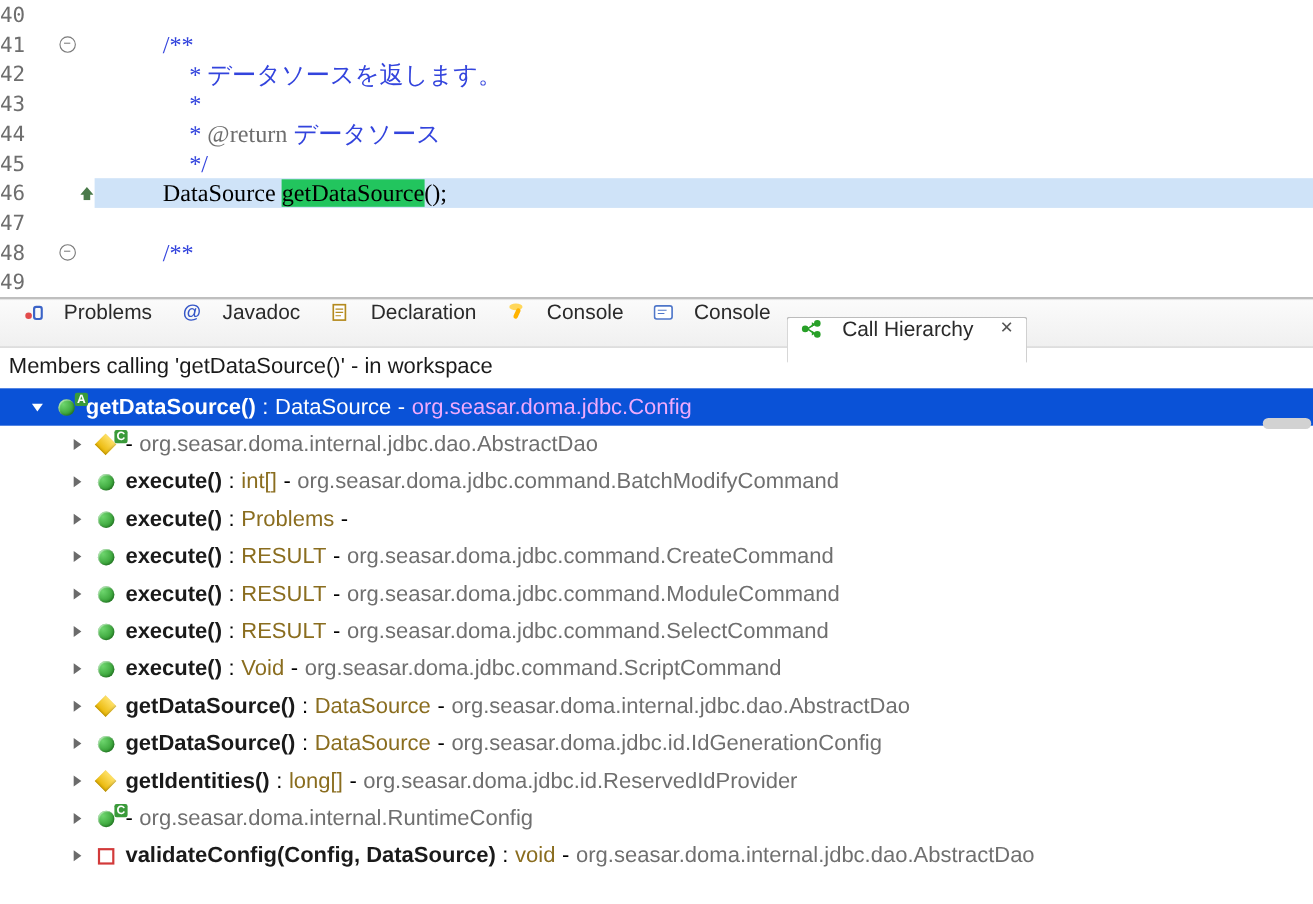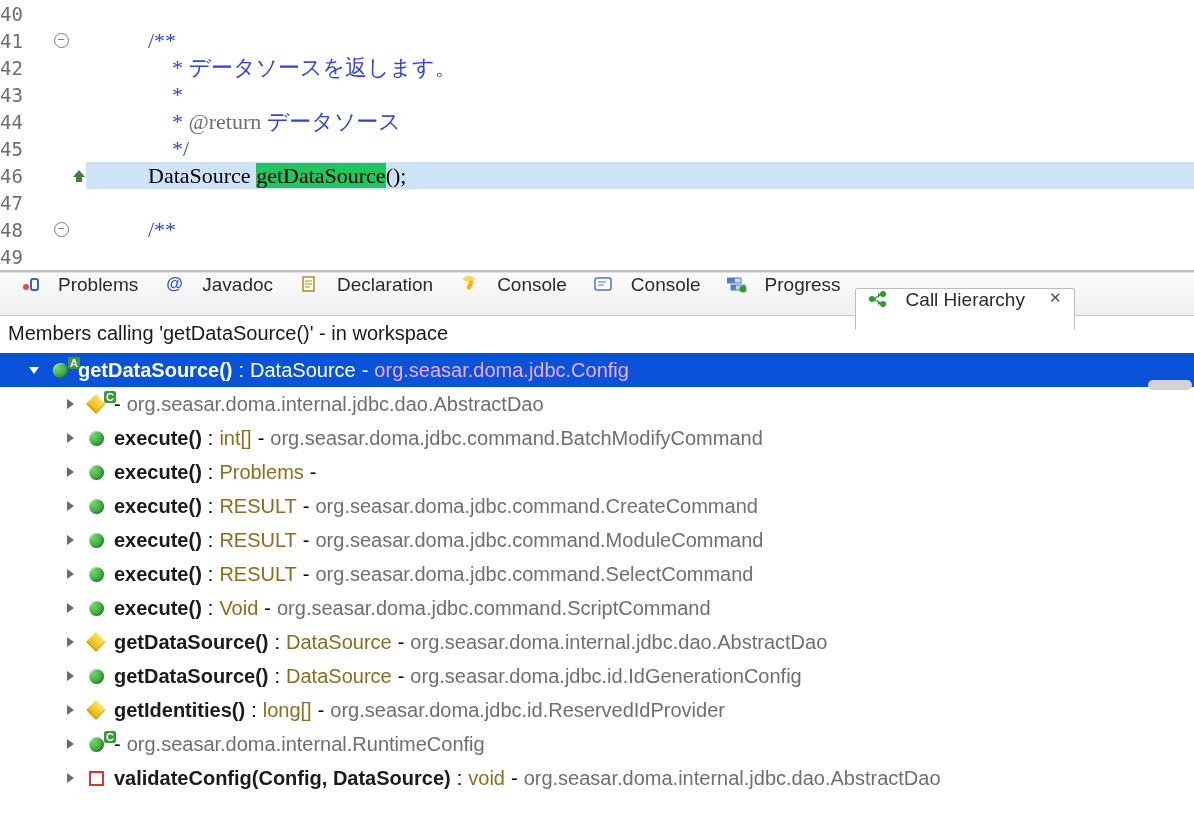--- a/index.html
+++ b/index.html
@@ -321,32 +321,20 @@
       <div class="tab">
         <span class="tab-ic">
           <svg width="18" height="18">
             <rect x="1" y="3" width="16" height="12" rx="2" fill="#fff" stroke="#4e76c9" stroke-width="1.5"></rect>
             <line x1="4" y1="7" x2="12" y2="7" stroke="#4e76c9"></line>
             <line x1="4" y1="10" x2="10" y2="10" stroke="#4e76c9"></line>
           </svg>
         </span>
         <span>Console</span>
       </div>
-      <div class="tab">
-        <span class="tab-ic">
-          <svg width="20" height="18">
-            <rect x="0" y="3" width="14" height="5" fill="#c7d7f2" stroke="#5d7fb8"></rect>
-            <rect x="0" y="3" width="8" height="5" fill="#5d7fb8"></rect>
-            <rect x="4" y="10" width="14" height="5" fill="#c7d7f2" stroke="#5d7fb8"></rect>
-            <rect x="4" y="10" width="5" height="5" fill="#5d7fb8"></rect>
-            <circle cx="16" cy="14" r="3.5" fill="#28a028"></circle>
-          </svg>
-        </span>
-        <span>Progress</span>
-      </div>
       <div class="tab active">
         <span class="tab-ic">
           <svg width="20" height="18">
             <circle cx="4" cy="9" r="3" fill="#28a028"></circle>
             <circle cx="15" cy="4" r="3" fill="#28a028"></circle>
             <circle cx="15" cy="14" r="3" fill="#28a028"></circle>
             <path d="M6 9 L12 5 M6 9 L12 13" stroke="#28a028" stroke-width="1.5" fill="none"></path>
             <polygon points="10,3 14,5 10,7" fill="#28a028"></polygon>
             <polygon points="10,11 14,13 10,15" fill="#28a028"></polygon>
           </svg>

